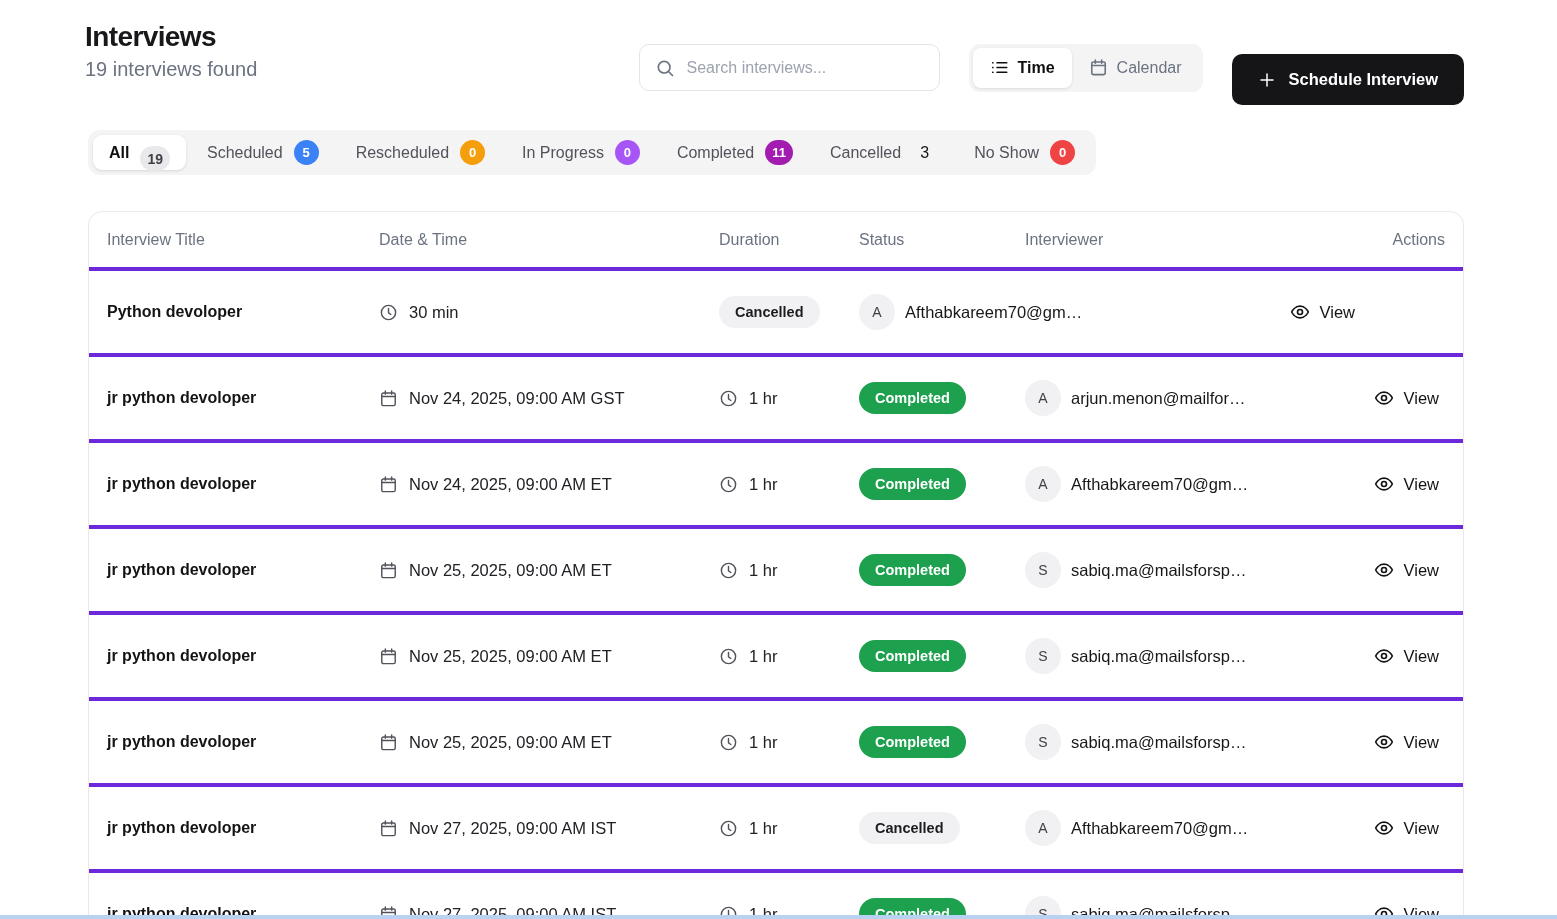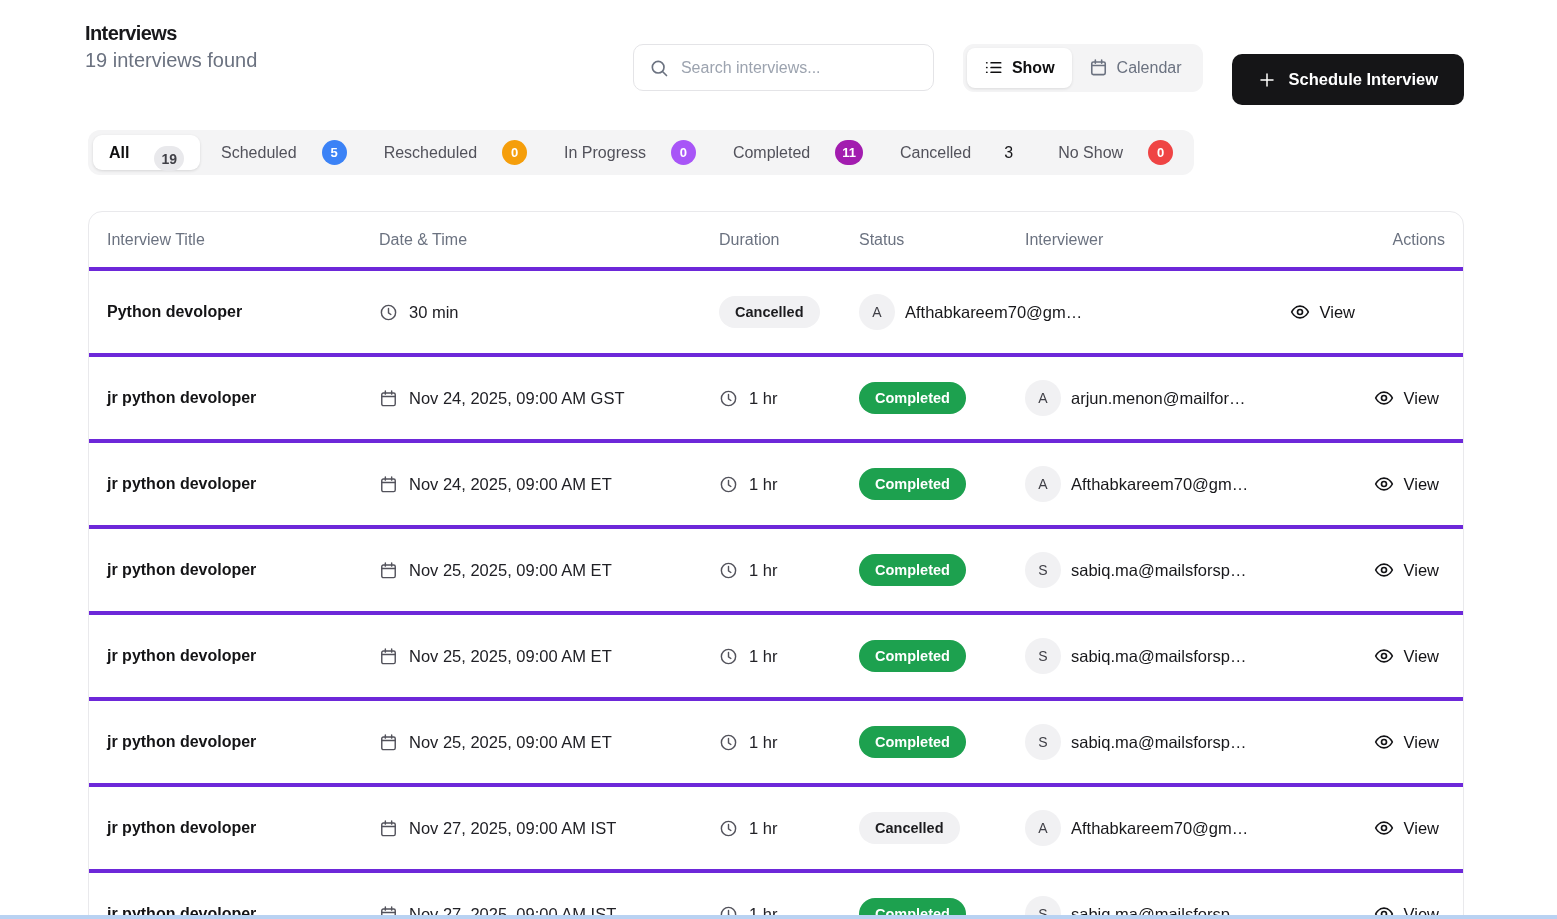--- a/index.html
+++ b/index.html
@@ -5,21 +5,21 @@
   * { box-sizing: border-box; }
   html,body { margin:0; padding:0; }
   body {
     width:1557px; height:919px; overflow:hidden; position:relative;
     background:#ffffff; color:#18181b;
     font-family:"Liberation Sans", sans-serif;
   }
 
   
   .topbar { display:flex; justify-content:space-between; align-items:flex-start; padding:22px 93px 0 85px; }
-  .page-title { font-size:20px; font-weight:700; letter-spacing:-0.6px; line-height:1.1; }
+  .page-title { font-size:28px; font-weight:700; letter-spacing:-0.6px; line-height:1.1; }
   .page-subtitle { margin-top:5px; font-size:20px; color:#6b7280; }
 
   .controls { display:flex; align-items:center; gap:29px; margin-top:8px;justify-content:flex-end; }
   .search-box { width:301px; height:47px; border:1px solid #e4e4e7; border-radius:10px;
     display:flex; align-items:center; gap:10px; padding:0 15px; background:#fff; }
   .search-box input { border:none; outline:none; width:100%; font-size:16px; color:#374151;
     font-family:"Liberation Sans", sans-serif; background:transparent; }
   .search-box input::placeholder { color:#9ca3af; }
 
   .view-toggle { background:#f4f4f5; border-radius:11px; padding:4px; display:flex; align-items:stretch; height:48px; }
@@ -27,21 +27,21 @@
     font-size:16px; color:#6b7280; font-weight:500; cursor:pointer; }
   .toggle-item.active { background:#fff; color:#0f0f10; font-weight:700; box-shadow:0 1px 3px rgba(0,0,0,.1); }
 
   .schedule-btn { height:51px; background:#151517; color:#fff; border:none; border-radius:10px;
     padding:0 26px; font-size:16.5px; font-weight:700; display:flex; align-items:center; gap:13px;
     font-family:"Liberation Sans", sans-serif; cursor:pointer;margin-top:24px; }
 
   
   .tabs { margin:25px 0 0 88px; background:#f4f4f5; border-radius:12px; padding:5px;
     display:inline-flex; align-items:center; gap:5px; height:45px; }
-  .tab { display:flex; align-items:center; gap:25px; padding:0 16px; height:35px; border-radius:9px;
+  .tab { display:flex; align-items:center; gap:11px; padding:0 16px; height:35px; border-radius:9px;
     font-size:16px; color:#52525b; font-weight:500; cursor:pointer; white-space:nowrap; }
   .tab.active { background:#fff; color:#0f0f10; font-weight:700; box-shadow:0 1px 3px rgba(0,0,0,.12); }
   .tab-badge { min-width:25px; height:25px; border-radius:13px; padding:0 7px;
     display:flex; align-items:center; justify-content:center;
     font-size:13px; font-weight:700; color:#fff; }
   .tab-badge.neutral { background:#e9e9ec; color:#3f3f46; font-size:14px;margin-top:12px; }
   .tab-badge.plain { background:transparent; color:#18181b; font-size:16px; font-weight:500; padding:0 2px; }
 
   
   .card { margin:36px 93px 0 88px; border:1px solid #e9e9ec; border-radius:14px;
@@ -98,21 +98,21 @@
         <span>
           <svg width="19" height="19" viewBox="0 0 24 24" fill="none" stroke="#0f0f10" stroke-width="2.2" stroke-linecap="round">
             <line x1="9" y1="6" x2="21" y2="6"></line>
               <line x1="9" y1="12" x2="21" y2="12"></line>
               <line x1="9" y1="18" x2="21" y2="18"></line>
             <line x1="3.5" y1="6" x2="3.6" y2="6"></line>
               <line x1="3.5" y1="12" x2="3.6" y2="12"></line>
               <line x1="3.5" y1="18" x2="3.6" y2="18"></line>
           </svg>
         </span>
-        <span>Show</span>
+        <span>Time</span>
       </div>
       <div class="toggle-item">
         <span>
           <svg width="19" height="19" viewBox="0 0 24 24" fill="none" stroke="#6b7280" stroke-width="2" stroke-linecap="round">
             <rect x="3.5" y="5" width="17" height="16" rx="2"></rect>
             <line x1="8" y1="2.5" x2="8" y2="6.5"></line>
               <line x1="16" y1="2.5" x2="16" y2="6.5"></line>
               <line x1="3.5" y1="9.5" x2="20.5" y2="9.5"></line>
           </svg>
         </span>

